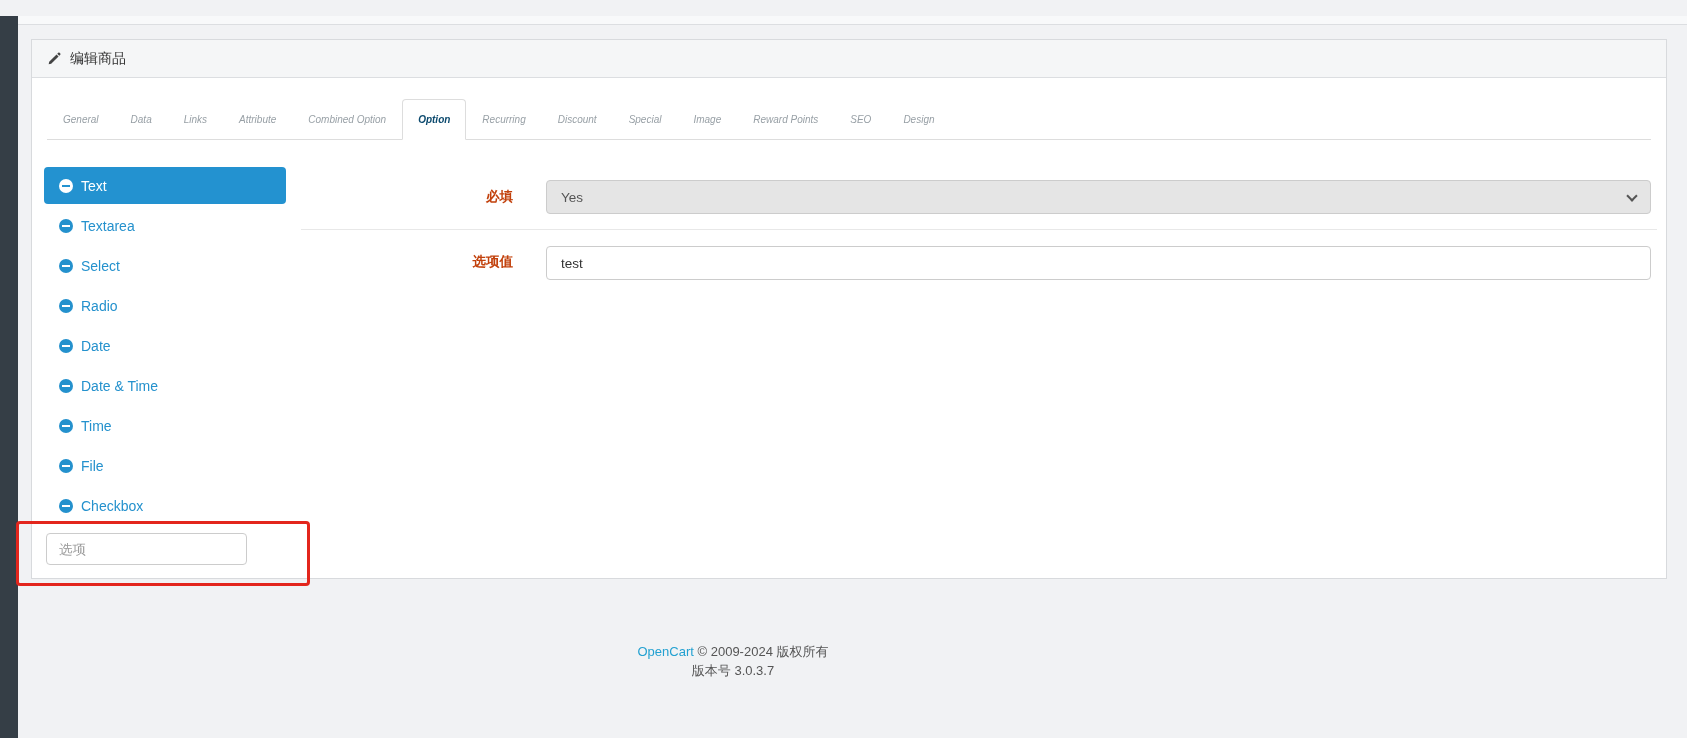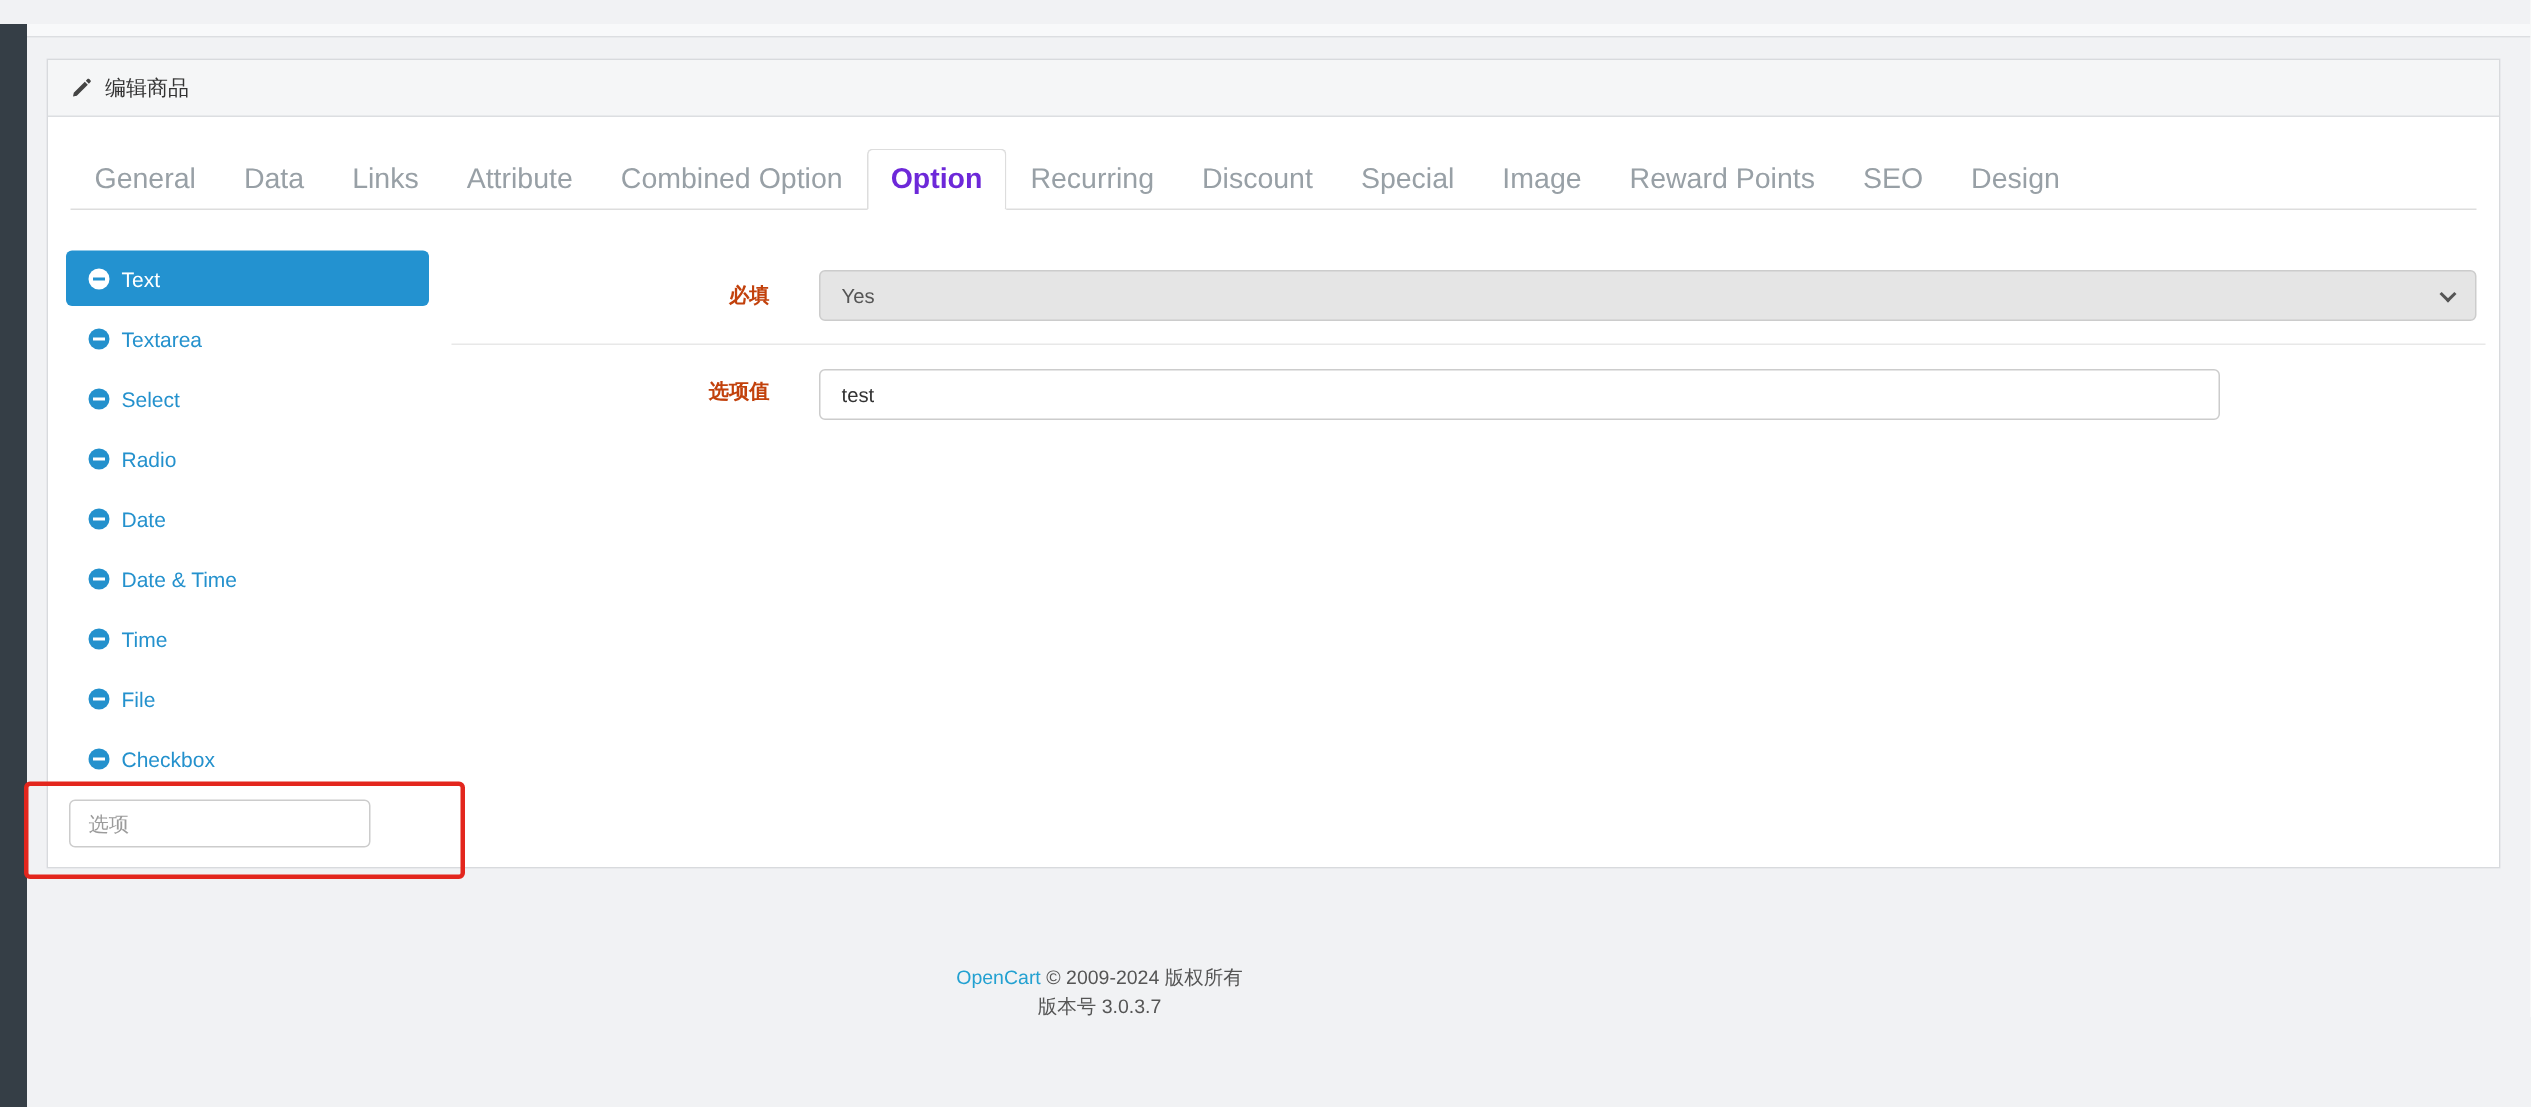--- a/index.html
+++ b/index.html
@@ -22,23 +22,23 @@
   .panel { position:absolute; left:31px; top:23px; width:1636px; height:540px;
     background:#fff; border:1px solid #d8dadd; }
   .panel-heading { height:38px; background:#f5f6f7; border-bottom:1px solid #dcdee1;
     display:flex; align-items:center; padding:0 15px; gap:9px; color:#333; font-size:14px; }
   .panel-heading svg { flex:0 0 auto; }
 
   
   .tabs { position:absolute; left:15px; right:15px; top:60px; height:40px;
     list-style:none; border-bottom:1px solid #ddd; display:flex; align-items:flex-end; }
   .tabs li { margin-bottom:-1px; }
-  .tabs li a { display:block; padding:10px 15px; font-size:19px; color:#98a0a6;
-    text-decoration:none; line-height:19px; border:1px solid transparent; cursor:pointer; }
-  .tabs li.active a { background:#fff; color:#6d28d9; font-weight:bold;
+  .tabs li a { display:block; padding:10px 15px; font-size:10px; color:#98a0a6;
+    text-decoration:none; line-height:19px; border:1px solid transparent; cursor:pointer;font-style:italic; }
+  .tabs li.active a { background:#fff; color:#0c4a6e; font-weight:bold;
     border:1px solid #ddd; border-bottom-color:#fff; border-radius:4px 4px 0 0;text-align:center; }
 
   
   .pills { position:absolute; left:12px; top:127px; width:242px; list-style:none; }
   .pills li { height:37px; margin-bottom:3px; border-radius:4px; display:flex;
     align-items:center; gap:8px; padding:0 15px; font-size:14px; color:#2491cd; cursor:pointer; }
   .pills li.active { background:#2392d0; color:#fff; }
   .mc { width:14px; height:14px; border-radius:50%; background:#2491cd;
     position:relative; display:inline-block; flex:0 0 auto; }
   .mc::after { content:""; position:absolute; left:3px; right:3px; top:6px; height:2px; background:#fff; }
@@ -51,21 +51,21 @@
   .opt-search::placeholder { color:#9b9b9b; }
 
   
   .flabel { position:absolute; left:300px; width:181px; text-align:right;
     font-size:13.5px; color:#c2410c; font-weight:bold; line-height:34px; }
   .fselect { position:absolute; left:514px; top:140px; width:1105px; height:34px;
     border:1px solid #ccc; border-radius:4px; background:#e5e5e5; display:flex;
     align-items:center; padding:0 14px; font-size:13.5px; color:#555; cursor:pointer; }
   .chev { position:absolute; right:14px; top:11px; width:8px; height:8px;
     border-right:2px solid #555; border-bottom:2px solid #555; transform:rotate(45deg); }
-  .ftext { position:absolute; left:514px; top:206px; width:934px; height:34px;
+  .ftext { position:absolute; left:514px; top:206px; width:1105px; height:34px;
     border:1px solid #ccc; border-radius:4px; padding:0 14px; font-size:13.5px; color:#333;
     font-family:inherit; outline:none; }
   .row-divider { position:absolute; left:269px; top:189px; width:1356px; height:1px; background:#e8e8e8; }
 
   
   .annotation { position:absolute; left:16px; top:505px; width:294px; height:65px;
     border:3px solid #e3261d; border-radius:4px; pointer-events:none; z-index:10; }
 
   
   .footer { position:absolute; left:0; top:626px; width:1466px; text-align:center;

